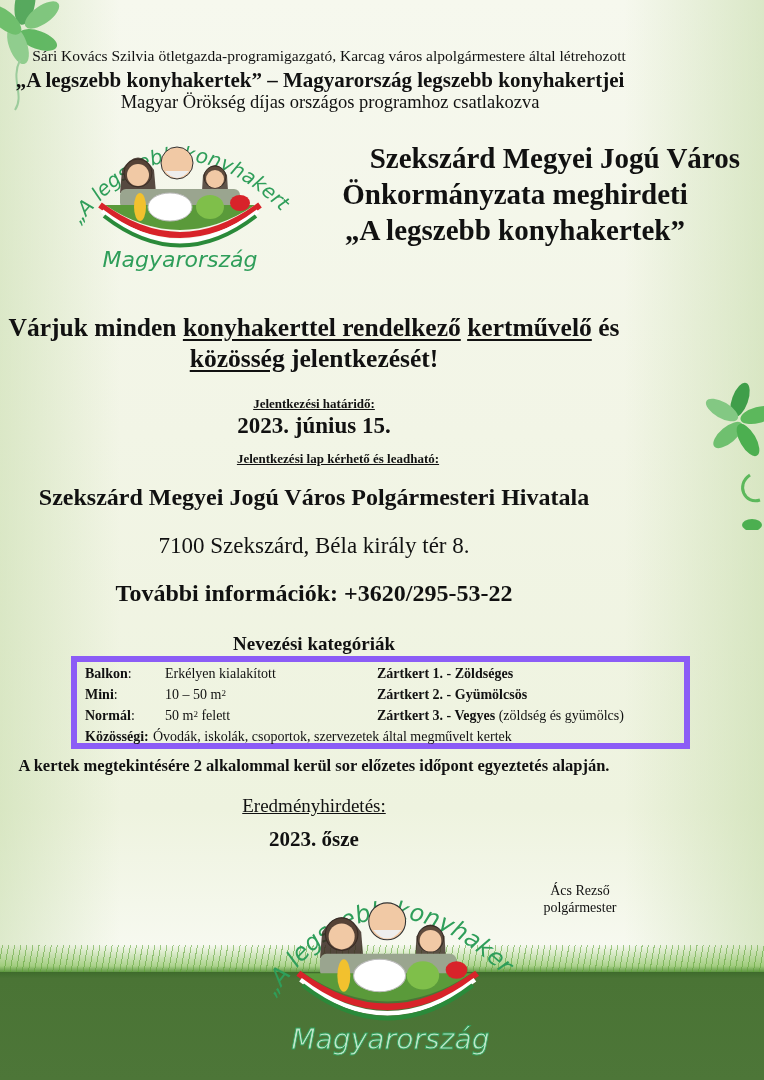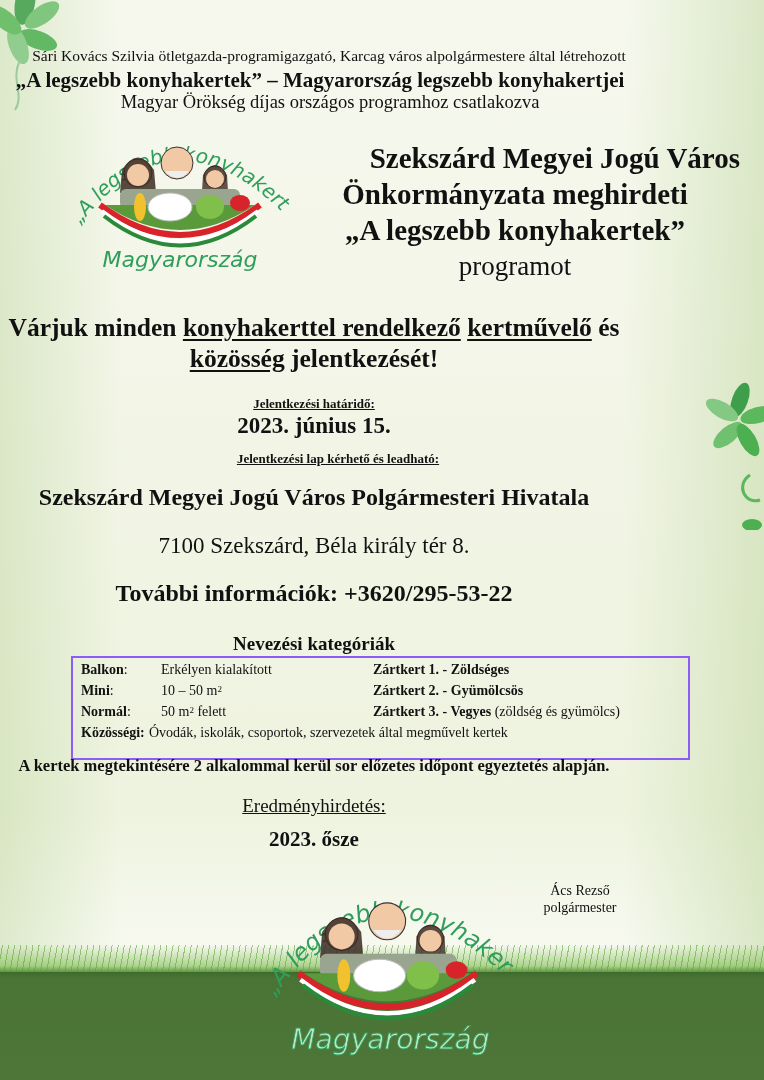--- a/index.html
+++ b/index.html
@@ -51,22 +51,22 @@
   #deadline-label { top: 396px; font-size: 13px; font-weight: bold; text-decoration: underline; }
   #deadline-date { top: 413px; font-size: 23px; font-weight: bold; }
   #form-label { top: 451px; font-size: 13px; font-weight: bold; text-decoration: underline; margin-left: 24px; }
 
   #office { top: 484px; font-size: 24px; font-weight: bold; }
   #address { top: 533px; font-size: 23px; }
   #info { top: 580px; font-size: 24px; font-weight: bold; }
 
   #cat-title { top: 633px; font-size: 19px; font-weight: bold; }
   #cat-table {
-    position: absolute; left: 71px; top: 656px; width: 619px; height: 104px;
-    border: 2px solid #8b5cf6; font-size: 14px;
+    position: absolute; left: 71px; top: 656px; width: 619px; height: 93px;
+    border: 6px solid #8b5cf6; font-size: 14px;
   }
   .crow { position: absolute; left: 0; height: 20px; line-height: 20px; white-space: nowrap; }
   .ck { position: absolute; left: 8px; font-weight: bold; }
   .cv { position: absolute; left: 88px; }
   .cz { position: absolute; left: 300px; }
   sup { font-size: 9px; vertical-align: top; position: relative; top: -2px; }
 
   #visits { top: 756px; font-size: 16.5px; font-weight: bold; }
   #results-label { top: 795px; font-size: 19px; font-weight: normal; text-decoration: underline; }
   #results-date { top: 827px; font-size: 21px; font-weight: bold; }
@@ -133,21 +133,20 @@
   <path d="M40 90 Q 120 150 200 90" stroke="#d8232a" stroke-width="6" fill="none"></path>
   <path d="M42 96 Q 120 156 198 96" stroke="#ffffff" stroke-width="4" fill="none"></path>
   <path d="M44 101 Q 120 160 196 101" stroke="#2a8a3a" stroke-width="4" fill="none"></path>
   <text x="120" y="152" text-anchor="middle" class="logo-text" font-size="22">Magyarország</text>
 </svg>
 
 <div id="headline">
   <span class="l1">Szekszárd Megyei Jogú Város</span>
   <span class="l2"><b>Önkormányzata</b><span> meghirdeti</span></span>
   <span class="l3">„A legszebb konyhakertek”</span>
-  <span class="l4">programot</span>
 </div>
 
 <div id="invite" class="abs">
   <span>Várjuk minden </span><span class="u">konyhakerttel rendelkező</span><span> </span><span class="u">kertművelő</span><span> és</span><br>
   <span class="u">közösség</span><span> jelentkezését!</span>
 </div>
 
 <div id="deadline-label" class="abs">Jelentkezési határidő:</div>
 <div id="deadline-date" class="abs">2023. június 15.</div>
 <div id="form-label" class="abs">Jelentkezési lap kérhető és leadható:</div>

